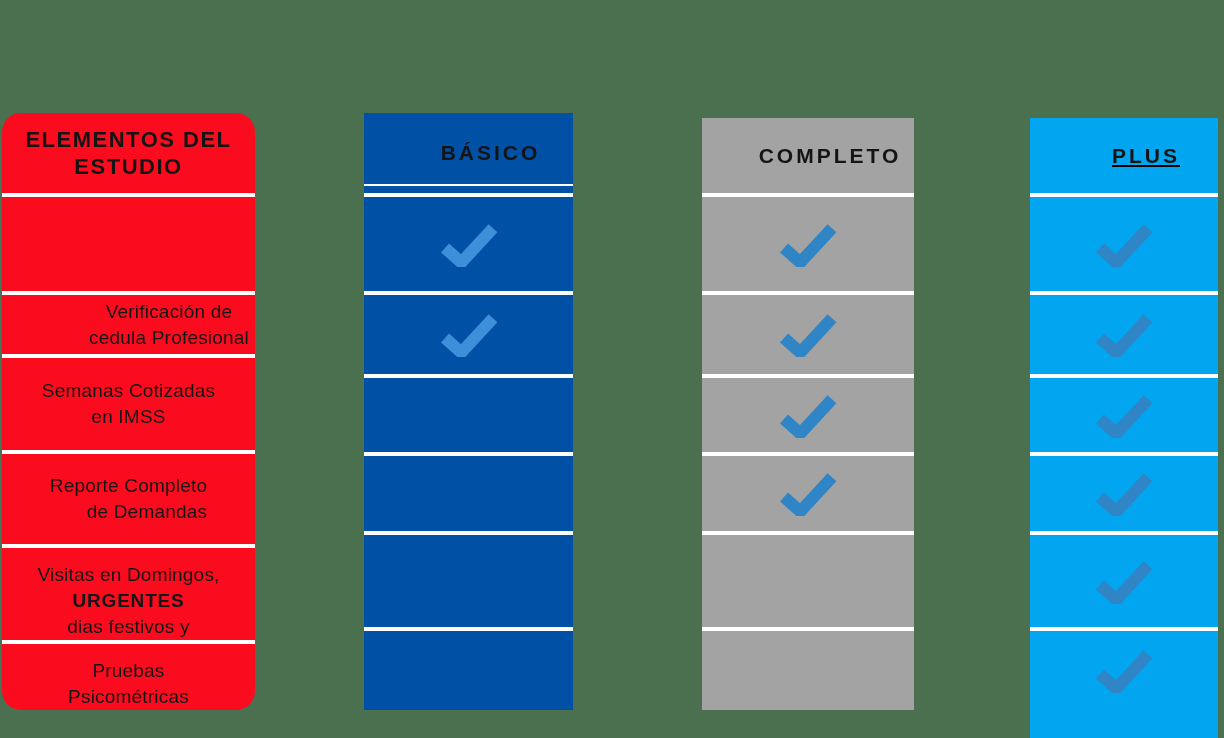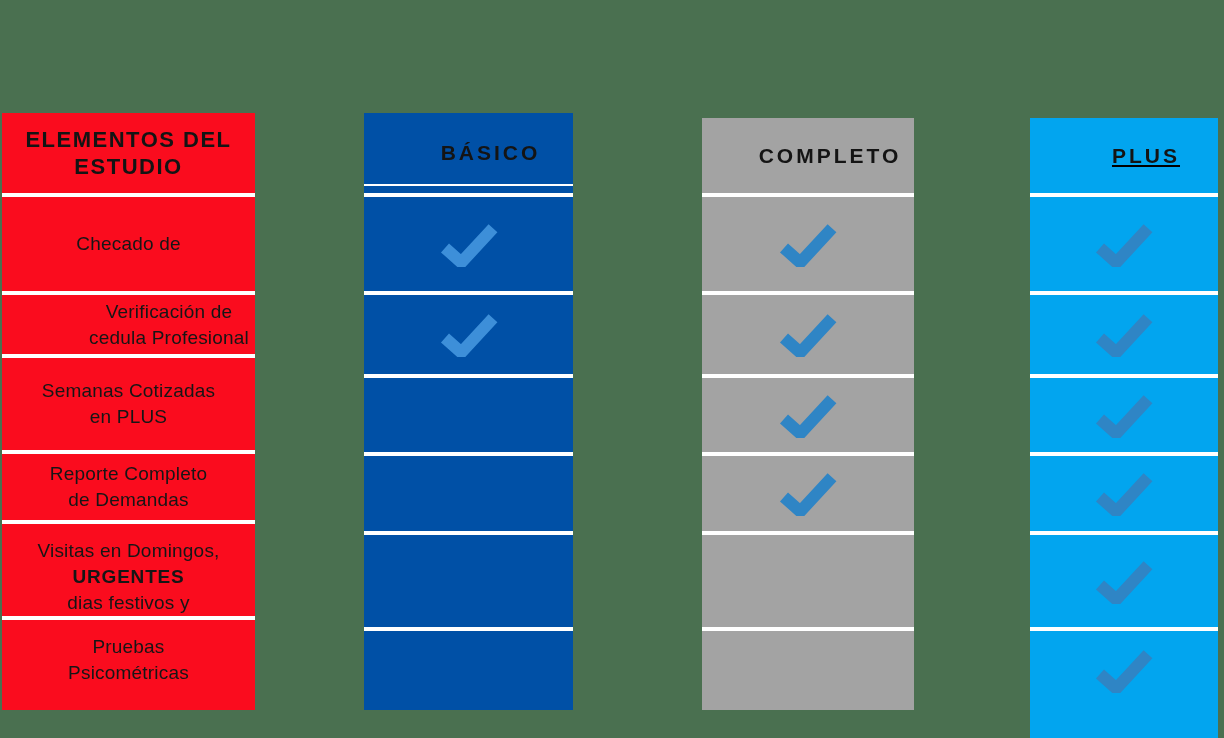--- a/index.html
+++ b/index.html
@@ -36,46 +36,45 @@
   }
   .feature-label .line{display:block;}
   .feature-label .line.bold-line{font-weight:700;letter-spacing:0.8px;}
   .check-icon-svg{display:block;}
 </style>
 </head>
 <body style="background: rgb(74, 112, 80);">
 
 <div class="stage">
 
-  <div class="col col-features" style="background: rgb(250, 12, 30);">
+  <div class="col col-features" style="background: rgb(250, 12, 30); border-radius: 19px;">
     <div class="col-header feature-header">
       <div>
         <span class="line">ELEMENTOS</span>
         <span class="line">DEL ESTUDIO</span>
       </div>
     </div>
 
   <div class="cell" style="height: 98px;">
         <div class="feature-label">
-          <span class="line">Checado de</span>
         </div>
       </div>
       <div class="cell" style="height: 63px; justify-content: flex-end;">
         <div class="feature-label">
           <span class="line">Verificación de</span>
           <span class="line">cedula Profesional</span>
         </div>
       </div>
       <div class="cell" style="height: 96px;">
         <div class="feature-label">
           <span class="line">Semanas Cotizadas</span>
-          <span class="line">en PLUS</span>
+          <span class="line">en IMSS</span>
         </div>
       </div>
-      <div class="cell" style="height: 70px;">
+      <div class="cell" style="height: 94px; text-align: right;">
         <div class="feature-label">
           <span class="line">Reporte Completo</span>
           <span class="line">de Demandas</span>
         </div>
       </div>
       <div class="cell" style="height: 96px; align-items: flex-end;">
         <div class="feature-label">
           <span class="line">Visitas en Domingos,</span>
           <span class="line bold-line">URGENTES</span>
           <span class="line">dias festivos y</span>

